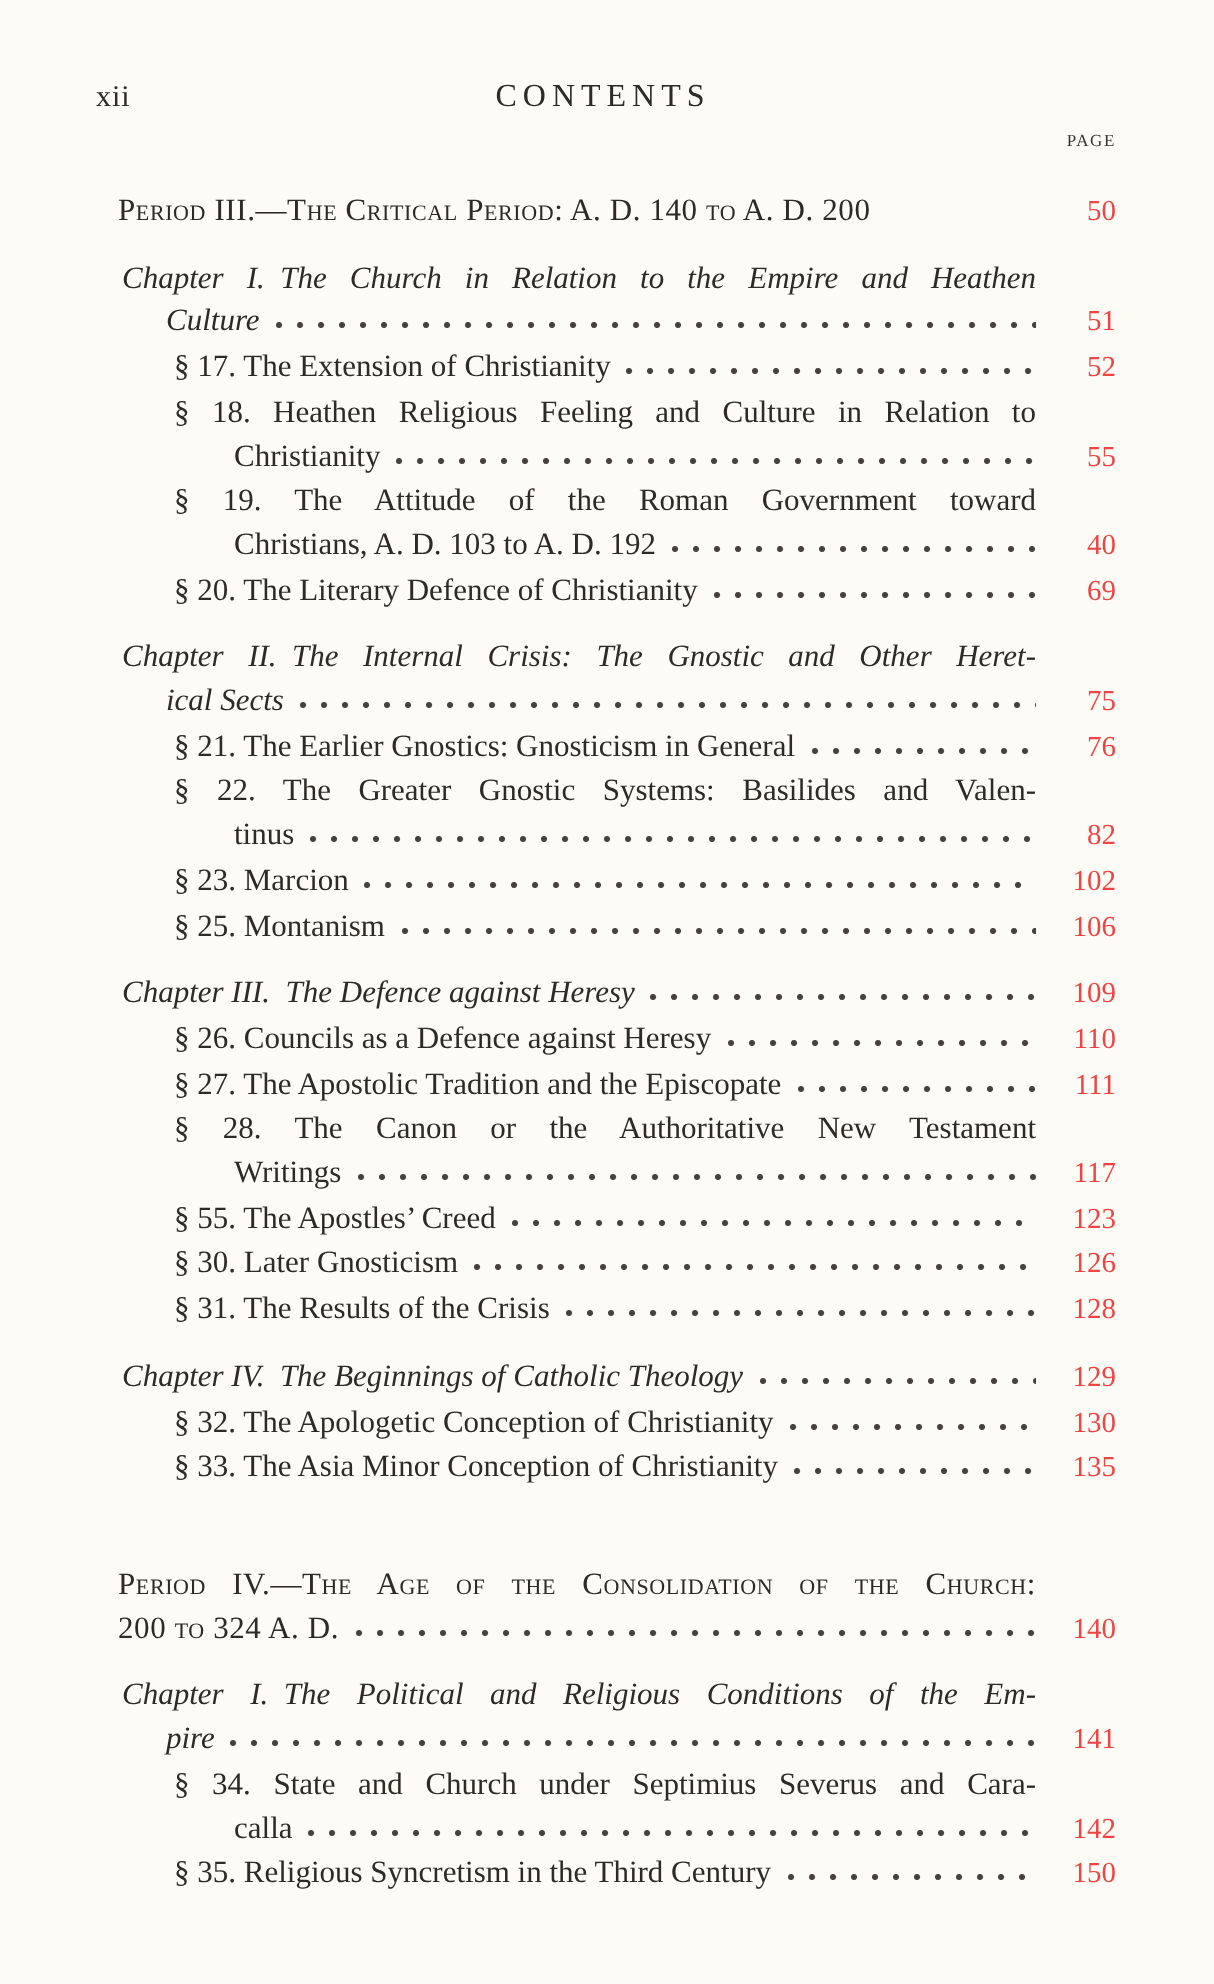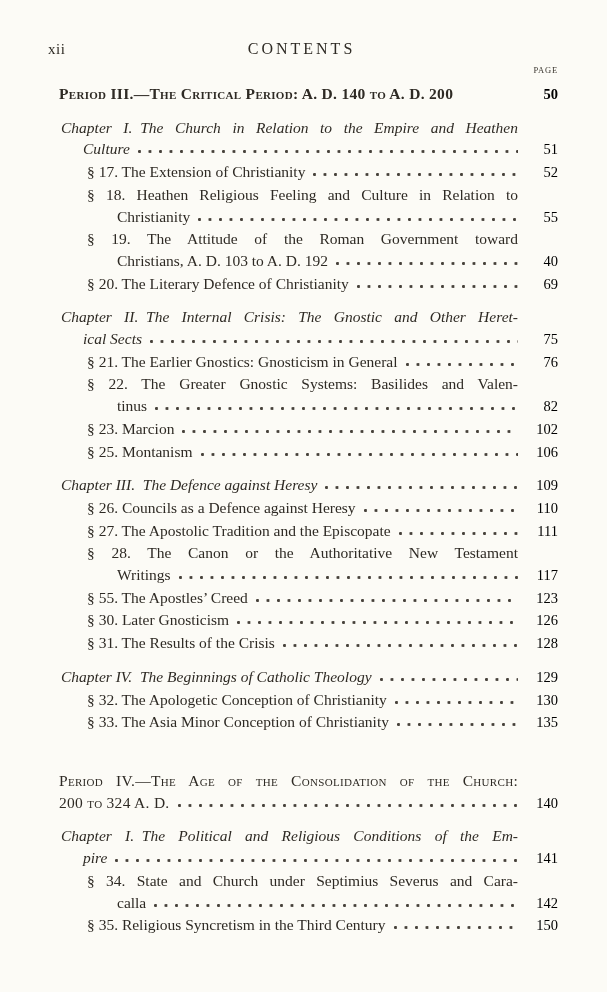--- a/index.html
+++ b/index.html
@@ -19,21 +19,21 @@
   .title { text-align: center; font-size: 16px; letter-spacing: 3px; padding-top: 2px; }
 
   .page-label { text-align: right; font-size: 8.5px; letter-spacing: 0.8px; height: 14px; margin-top: 1px; color: #3a362f; }
 
   .entries { font-size: 15.5px; line-height: 21.7px; }
 
   .entry { margin-top: 0; }
   .entry.chapter { margin-top: 11px; font-style: italic; }
   .entry.period  { margin-top: 13px; font-variant: small-caps; letter-spacing: 0.3px; }
   .entry.period.major { margin-top: 36px; }
-  .entries .entry:first-child { margin-top: 4px; font-weight: bold; }
+  .entries .entry:first-child { margin-top: 16px; }
 
   .line.fill { text-align: justify; text-align-last: justify; margin-right: 40px; }
   .line.last { display: flex; align-items: baseline; }
 
   .period  .line { margin-left: 14px; }
   .chapter .line { margin-left: 16px; }
   .chapter .line.cont { margin-left: 38px; }
   .section .line { margin-left: 42px; }
   .section .line.cont { margin-left: 72px; }
 
@@ -46,21 +46,21 @@
     background-size: 10.5px 3px;
     background-repeat: repeat-x;
     background-position: left bottom 1px;
   }
   .dots.nodots { background: none; }
 
   .page {
     flex: 0 0 34px; text-align: right;
     font-size: 14.5px;
     font-style: normal; font-variant: normal; letter-spacing: normal;
-    color: #000000;
+    color: #ef4444;
   }
 </style>
 </head>
 <body>
 
 <div class="sheet">
   <div class="content">
     <div class="header">
       <span class="folio">xii</span>
       <div class="title">CONTENTS</div>

